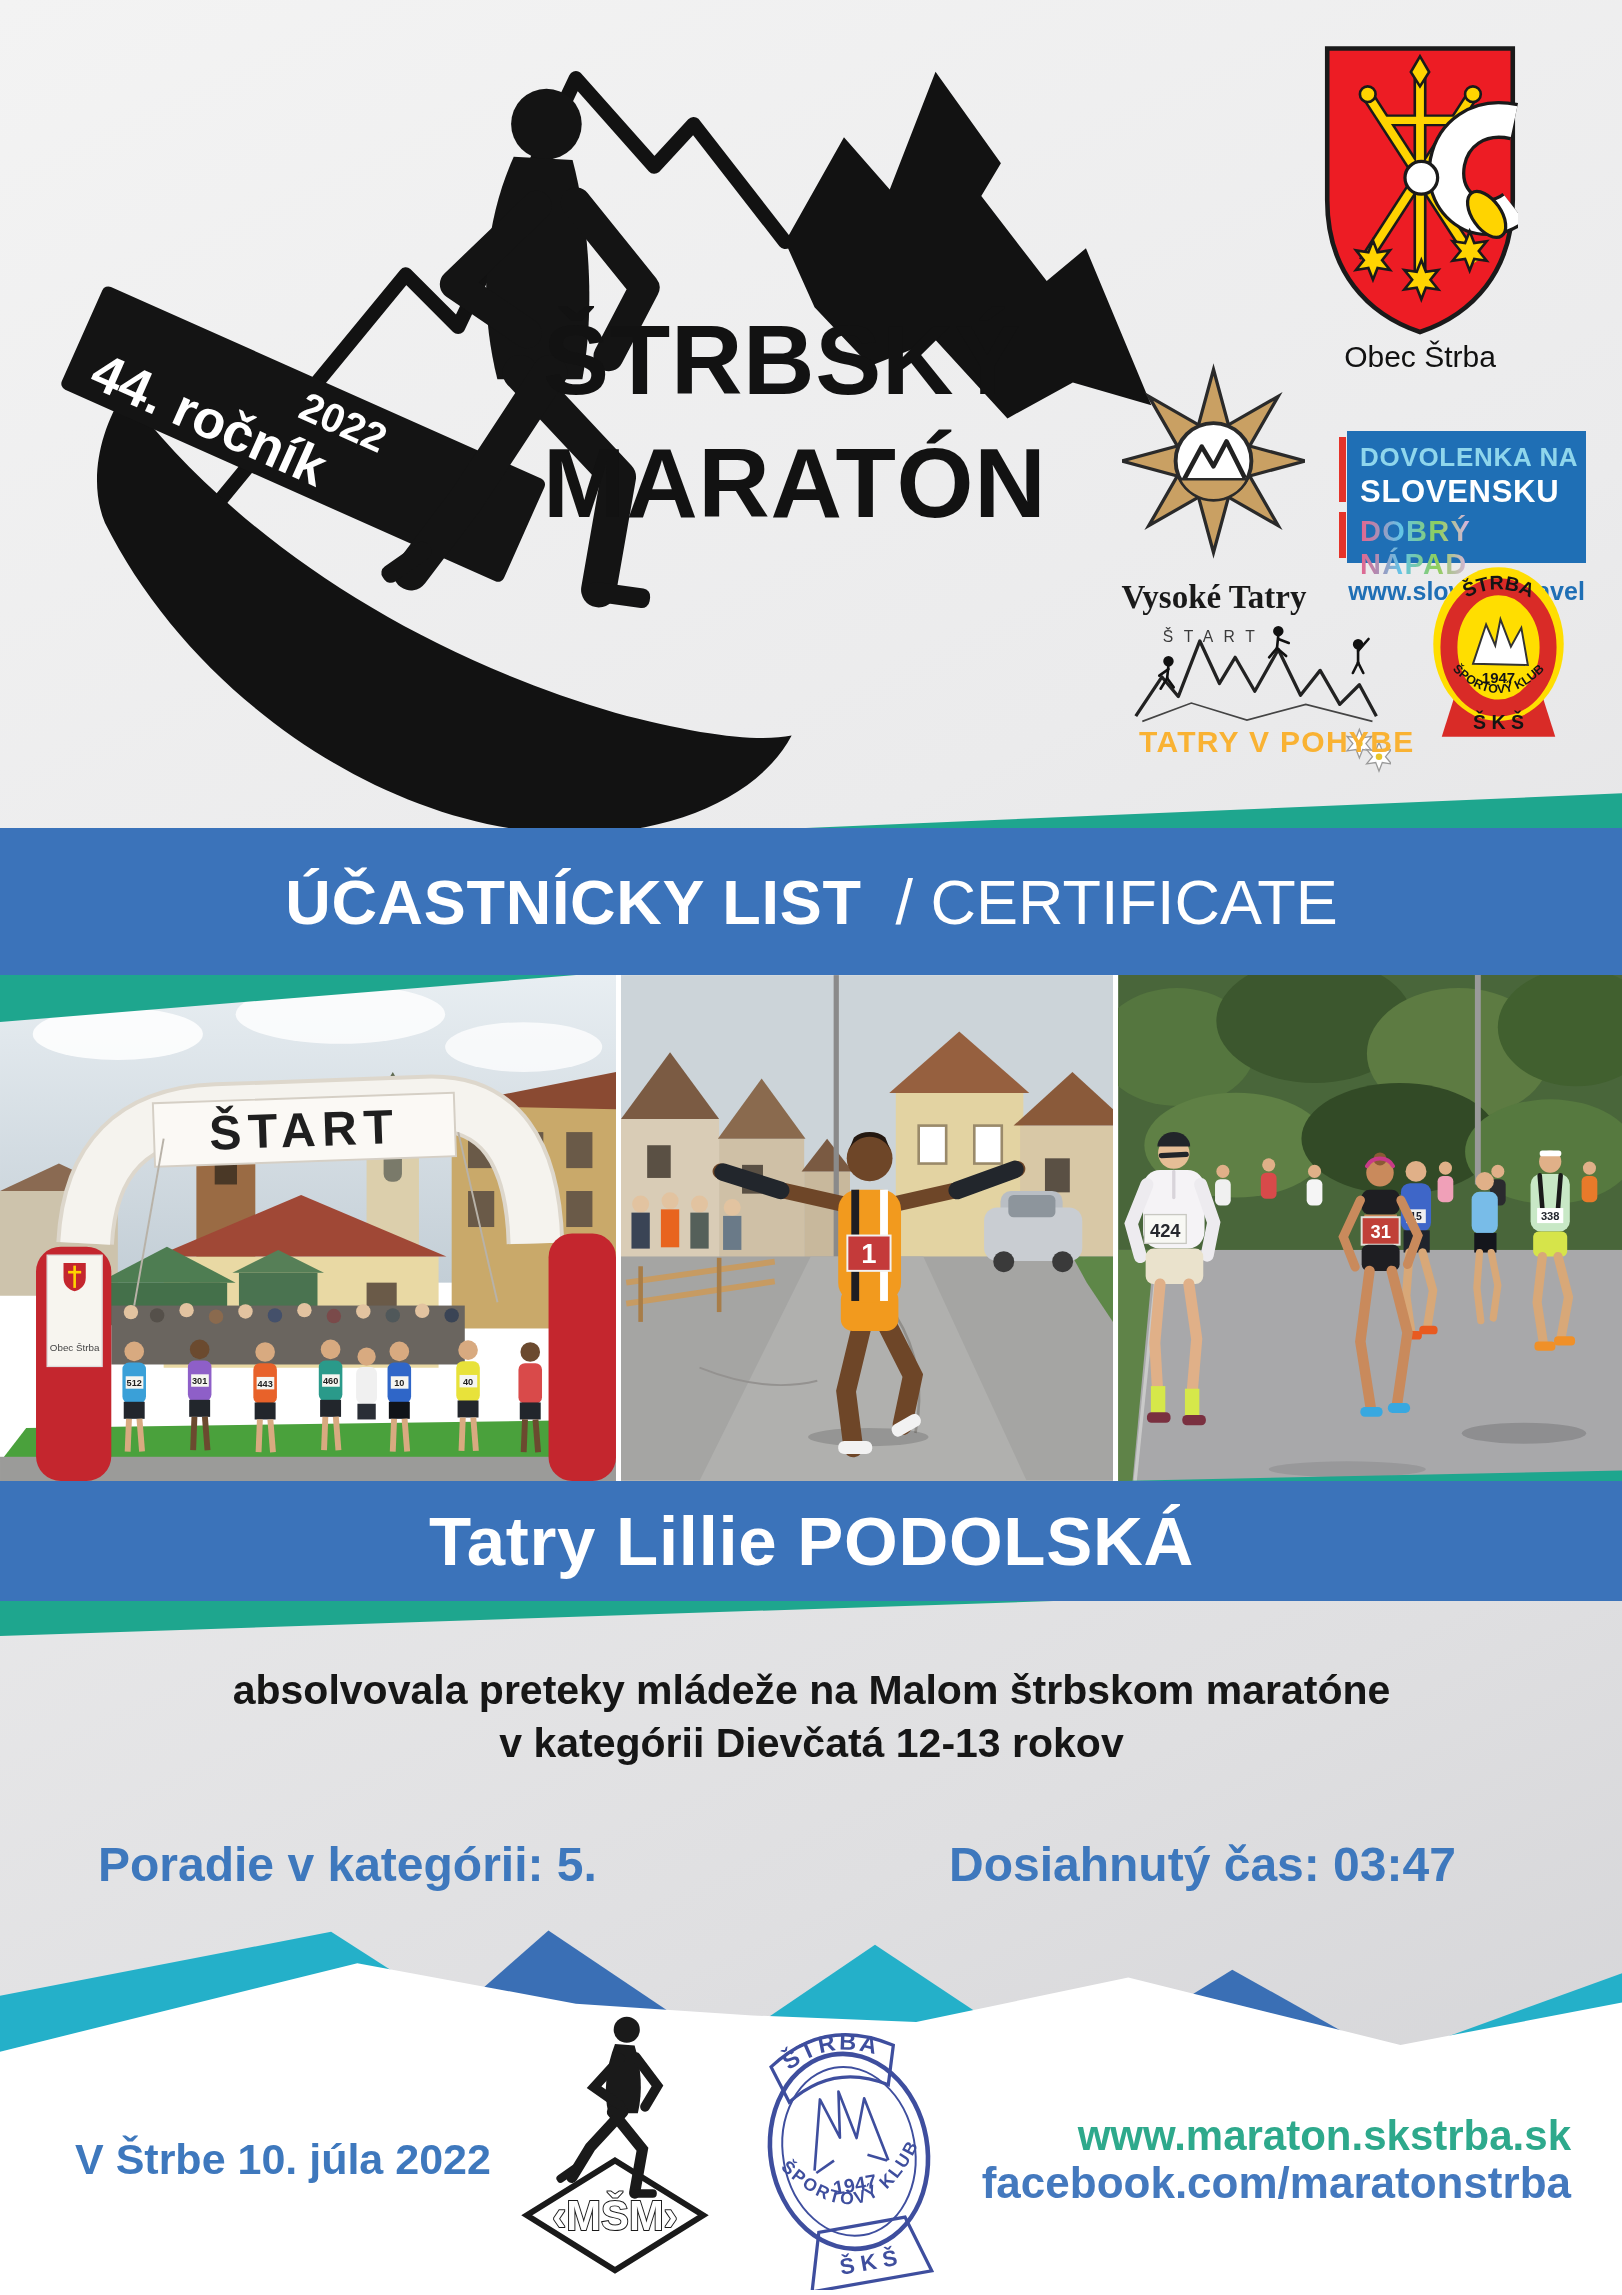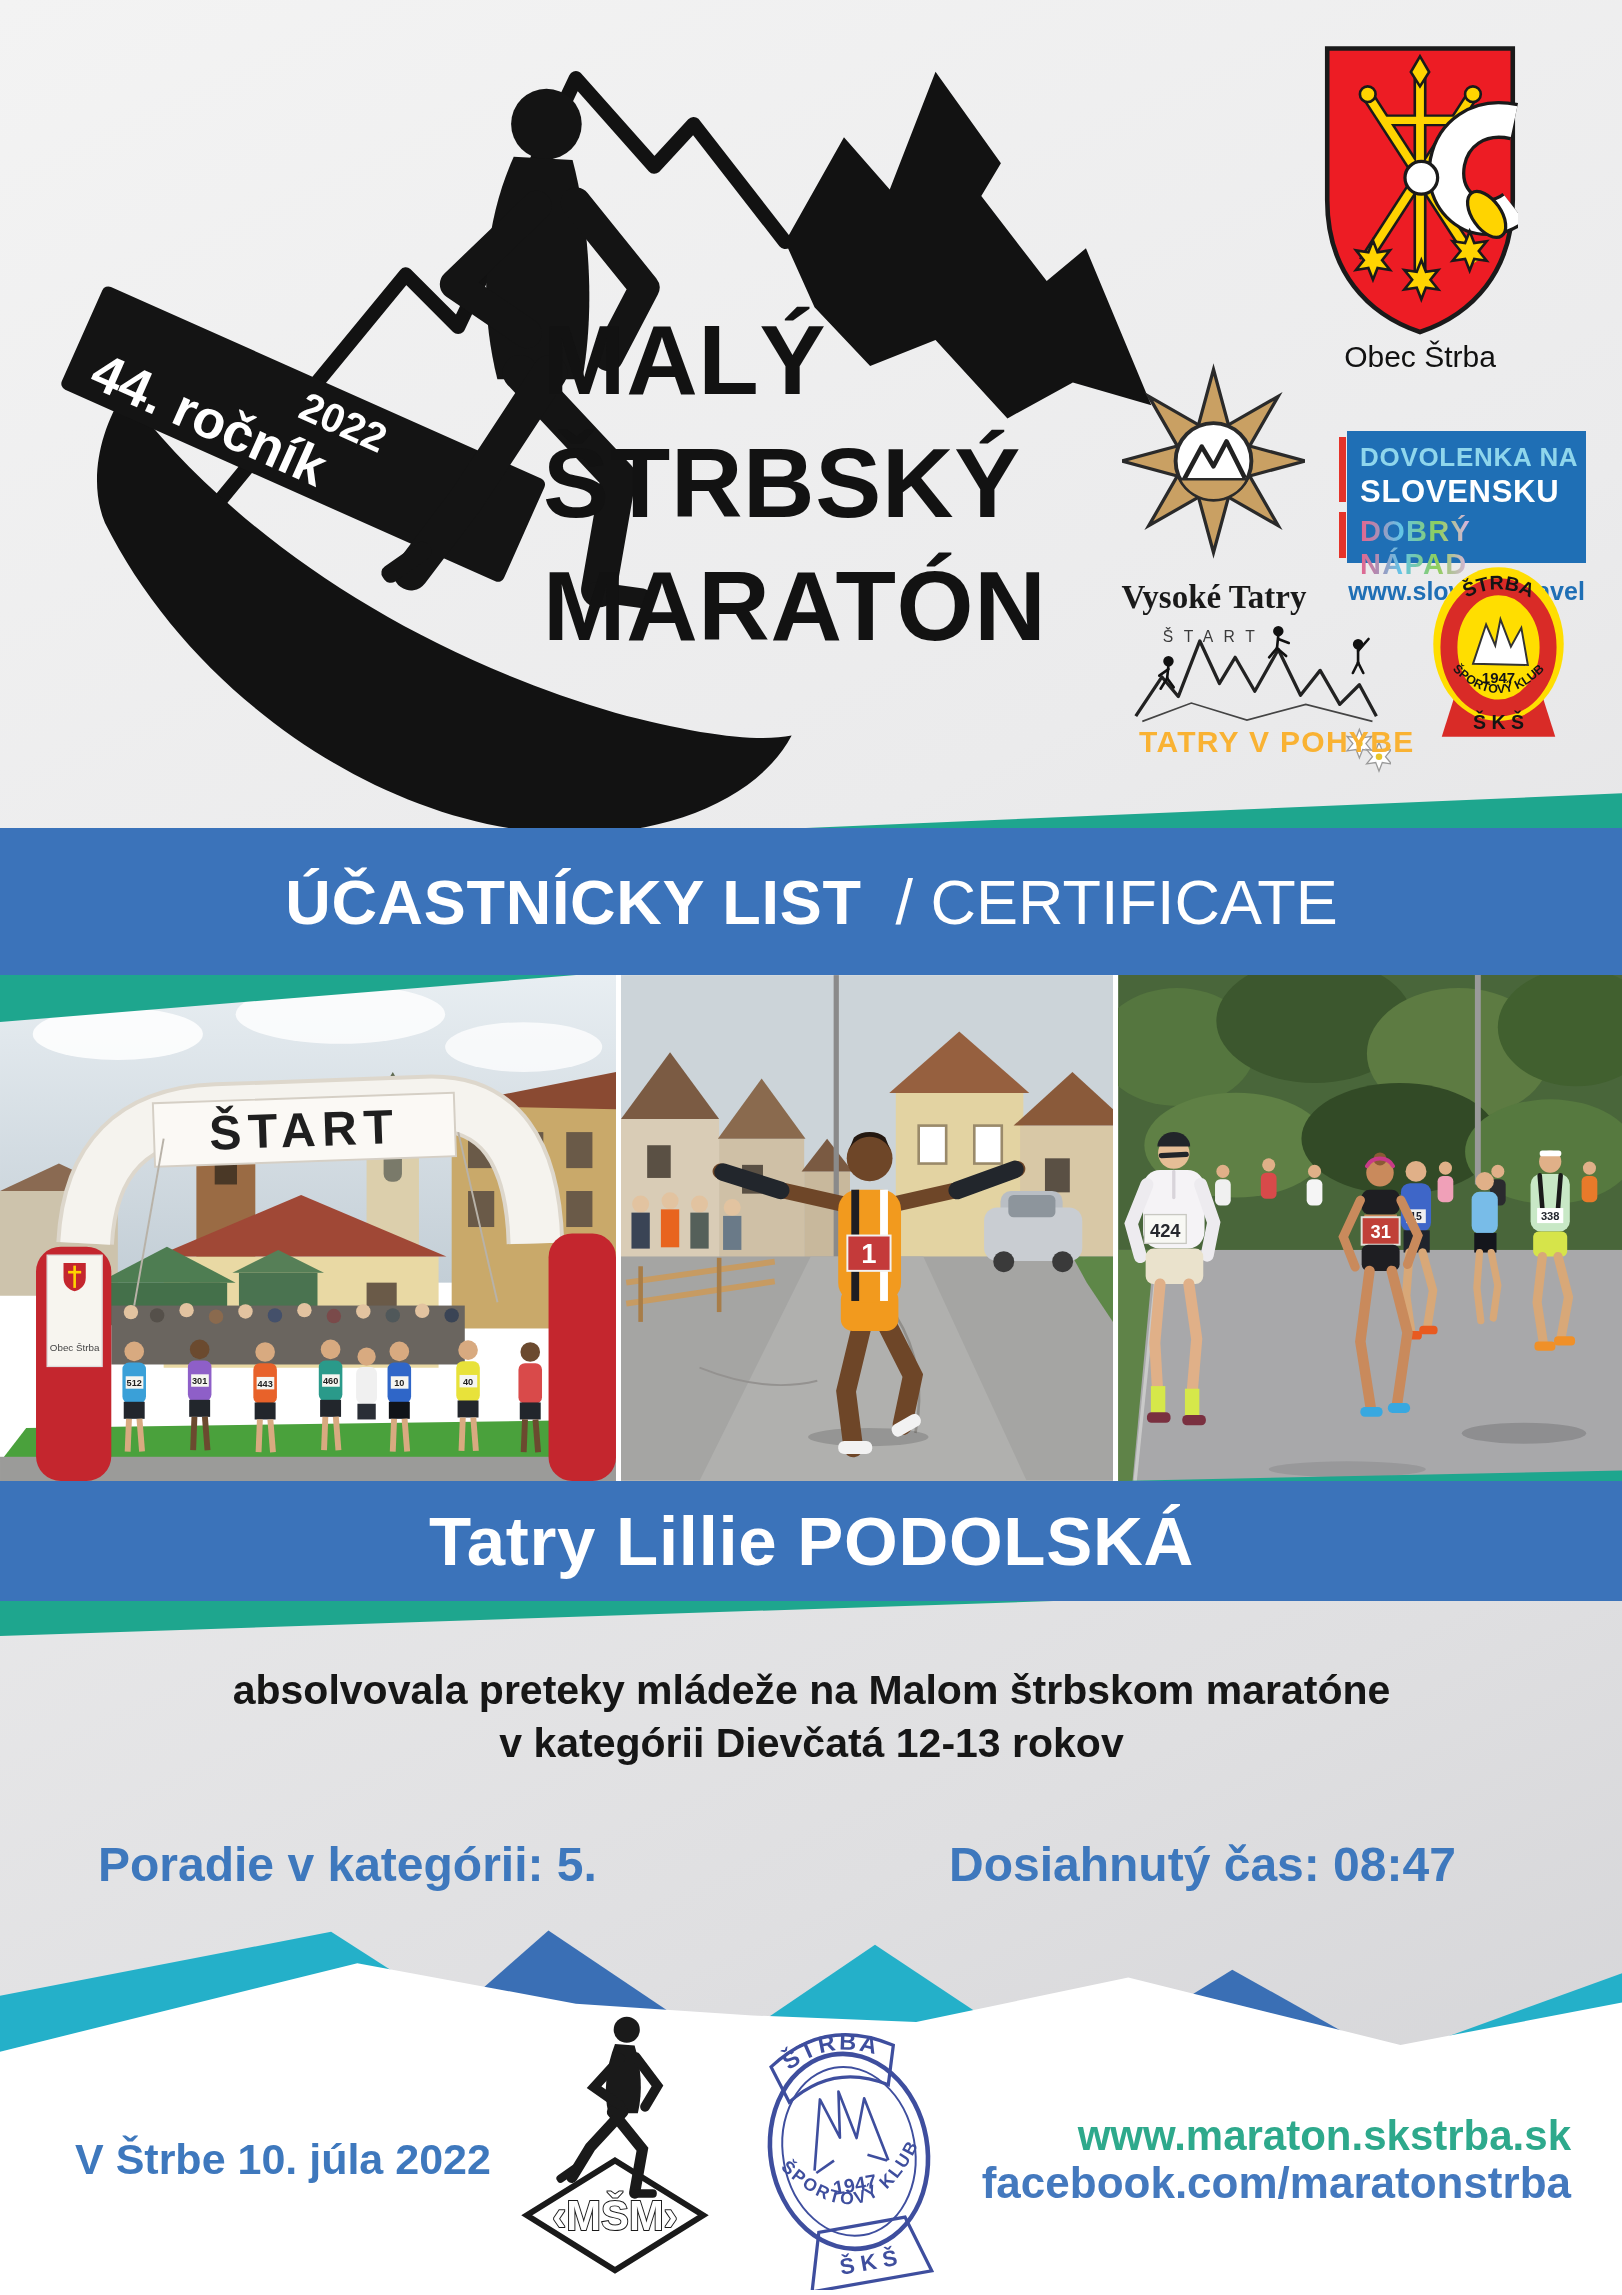--- a/index.html
+++ b/index.html
@@ -59,21 +59,20 @@
       <path d="M 780,275 L 655,395 L 765,470" fill="none" stroke="#141414" stroke-width="46"></path>
       <path d="M 840,270 L 945,400 L 890,505" fill="none" stroke="#141414" stroke-width="46"></path>
       <path d="M 755,530 L 905,690 L 875,862" fill="none" stroke="#141414" stroke-width="54"></path>
       <rect x="858" y="850" width="96" height="30" rx="12" fill="#141414" transform="rotate(8 870 865)"></rect>
       <path d="M 800,530 L 672,725 L 588,836" fill="none" stroke="#141414" stroke-width="54"></path>
       <rect x="540" y="820" width="86" height="28" rx="12" fill="#141414" transform="rotate(-35 560 830)"></rect>
     </g>
   </svg>
 
   <div class="abs" style="left:543px;top:298px;">
-    <div class="title-line">MALÝ</div>
     <div class="title-line">ŠTRBSKÝ</div>
     <div class="title-line">MARATÓN</div>
   </div>
 
   <svg class="abs" style="left:1322px;top:43px;" width="196" height="301" viewBox="0 0 300 460">
     <path d="M 8,8 H 292 V 240 C 292,350 230,415 150,442 C 70,415 8,350 8,240 Z" fill="#ED1C24" stroke="#1a1a1a" stroke-width="7"></path>
     <g>
       <line x1="70" y1="80" x2="235" y2="335" stroke="#1a1a1a" stroke-width="20"></line>
       <line x1="230" y1="80" x2="65" y2="335" stroke="#1a1a1a" stroke-width="20"></line>
       <line x1="150" y1="48" x2="150" y2="350" stroke="#1a1a1a" stroke-width="20"></line>
@@ -502,21 +501,21 @@
 
   <div class="abs body-line" style="left:0;top:1667px;">absolvovala preteky mládeže na Malom štrbskom maratóne</div>
   <div class="abs body-line" style="left:0;top:1720px;">v kategórii Dievčatá 12-13 rokov</div>
 
   <div class="abs result-text" style="left:98px;top:1837px;">
     <span>Poradie v kategórii:</span>
     <span>5.</span>
   </div>
   <div class="abs result-text" style="left:949px;top:1837px;">
     <span>Dosiahnutý čas:</span>
-    <span>08:47</span>
+    <span>03:47</span>
   </div>
 
   <svg class="abs" style="left:0;top:1891px;" width="1623" height="177" viewBox="0 0 2480 270">
     <polygon points="0,160 506,62 830,270 0,270" fill="#24B0C9"></polygon>
     <polygon points="600,270 838,60 1150,270" fill="#3A6FB5"></polygon>
     <polygon points="1060,270 1337,82 1620,270" fill="#24B0C9"></polygon>
     <polygon points="1640,270 1883,120 2150,270" fill="#3A6FB5"></polygon>
     <polygon points="2080,270 2480,125 2480,270" fill="#24B0C9"></polygon>
     <polygon points="-100,270 546,110 880,172 1150,190 1400,200 1724,132 2140,235 2480,170 2480,270" fill="#ffffff"></polygon>
   </svg>

